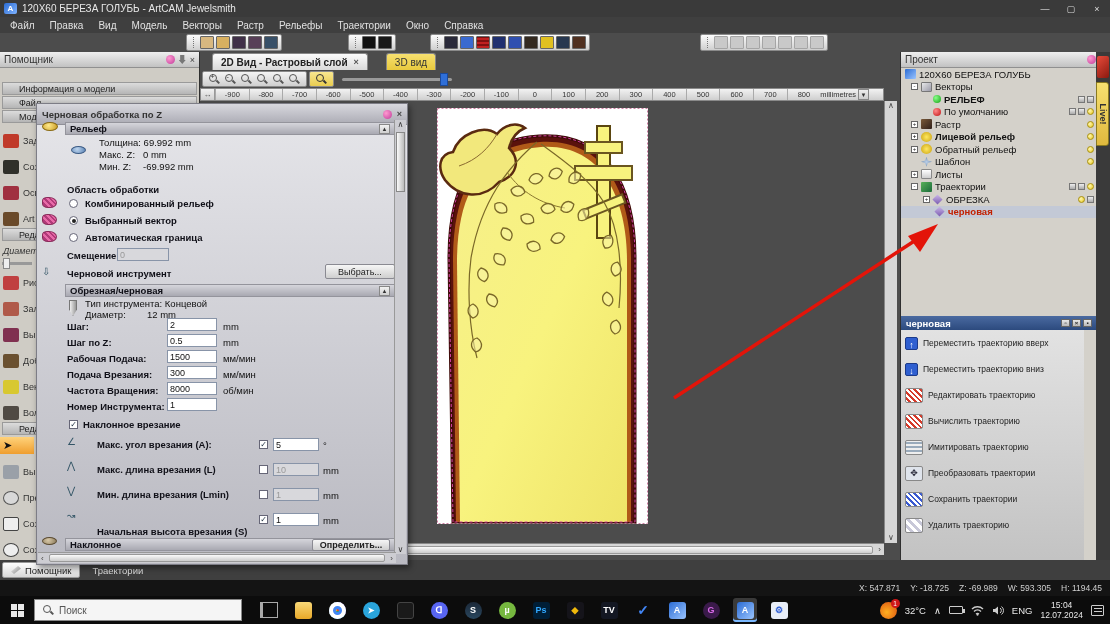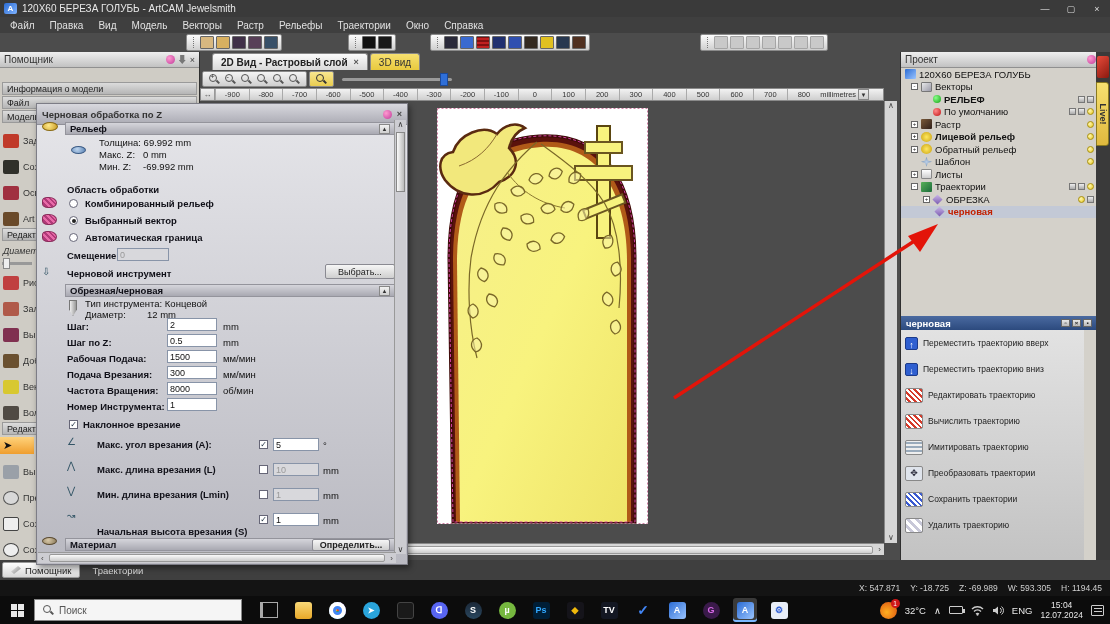--- a/index.html
+++ b/index.html
@@ -22,27 +22,27 @@
   .tb-ico{width:14px;height:13px;border:1px solid #666;border-radius:1px;}
   .tb-ico.dis{background:#c9c9c9;border-color:#a5a5a5;}
 
   
   #assistant{left:0;top:52px;width:200px;height:508px;background:#cfccc5;border-right:1px solid #2f2f2f;overflow:hidden;}
   .pane-head{height:16px;background:linear-gradient(#efefef,#c2c2c2);border-bottom:1px solid #909090;display:flex;align-items:center;font-size:10px;color:#333;padding:0 4px;}
   .pane-head .sp{margin-left:auto;display:flex;gap:4px;align-items:center;}
   .mini-flower{width:9px;height:9px;border-radius:50%;background:radial-gradient(circle at 35% 35%,#ff9ad0,#c03a9a);}
   .mini-pin{width:7px;height:9px;background:#777;clip-path:polygon(20% 0,80% 0,80% 55%,100% 55%,50% 100%,0 55%,20% 55%);}
   .mini-x{font-size:9px;color:#444;}
-  .sect-bar{height:13px;background:linear-gradient(#dcdcdc,#b5b5b5);border:1px solid #9a9a9a;font-size:9px;color:#222;display:flex;align-items:center;padding:0 4px;margin:1px 2px;}
+  .sect-bar{height:13px;background:linear-gradient(#dcdcdc,#b5b5b5);border:1px solid #9a9a9a;font-size:9px;color:#222;display:flex;align-items:center;padding:0 16px;margin:1px 2px;}
   .strip-row{display:flex;align-items:center;gap:4px;height:17px;padding-left:3px;font-size:9px;color:#333;white-space:nowrap;margin-top:9px;}
   .strip-ico{width:16px;height:14px;border-radius:2px;flex:0 0 auto;}
   .strip-row.sel{background:linear-gradient(#ffd27a,#ef9e2e);width:34px;}
 
   
-  #viewtabs{left:200px;top:52px;width:697px;height:18px;background:#4c4c4c;display:flex;align-items:flex-end;gap:2px;padding-left:12px;}
+  #viewtabs{left:200px;top:52px;width:697px;height:18px;background:#4c4c4c;display:flex;align-items:flex-end;gap:18px;padding-left:12px;}
   .vtab{height:17px;display:flex;align-items:center;gap:6px;padding:0 8px;font-size:10px;border:1px solid #888;border-bottom:none;border-radius:3px 3px 0 0;}
   .vtab.active{background:linear-gradient(#fbfbfb,#d9d9d9);font-weight:bold;color:#222;}
   .vtab.yellow{background:linear-gradient(#f6e070,#e8c93e);color:#333;}
   .tab-x{color:#555;font-size:9px;}
   #zoombar{left:200px;top:70px;width:697px;height:18px;background:#4c4c4c;display:flex;align-items:center;}
   .zchip{height:16px;background:linear-gradient(#f4f4f4,#cfcfcf);border:1px solid #8a8a8a;border-radius:2px;display:flex;align-items:center;gap:3px;padding:0 5px;margin-left:2px;}
   .zico{width:13px;height:13px;position:relative;}
   .zico .lens{position:absolute;left:1px;top:1px;width:8px;height:8px;border:1.5px solid #555;border-radius:50%;}
   .zico .tail{position:absolute;left:8px;top:8px;width:4px;height:1.5px;background:#555;transform:rotate(45deg);}
   .zico .pm{position:absolute;left:2.5px;top:0.5px;font-size:7px;color:#333;}
@@ -546,21 +546,21 @@
     <div class="chk" style="left:222px;top:386px;"></div>
     <input class="inp" style="left: 236px; top: 384px; width: 46px;" disabled="" value="1">
     <div class="lbl" style="left:286px;top:386px;">mm</div>
     <div class="dico" style="top:406px;left:30px;"><span class="ramp-glyph">↝</span></div>
     <div class="blbl" style="left:60px;top:422px;">Начальная высота врезания (S)</div>
     <div class="chk" style="left:222px;top:411px;"><span>✓</span></div>
     <input class="inp" style="left: 236px; top: 409px; width: 46px;" value="1">
     <div class="lbl" style="left:286px;top:411px;">mm</div>
 
     <div class="dlg-hdr" style="top:434px;background:linear-gradient(#d5d5db,#a9a9b2);">
-      <span>Материал</span>
+      <span>Наклонное</span>
       <div class="btn" style="position:static;margin-left:auto;width:78px;height:12px;">
           <span>Определить...</span>
         </div>
     </div>
     <div class="dico" style="top:433px;">
         <div class="blue-ellipse" style="background:radial-gradient(circle at 40% 35%,#d8c8a8,#8a7a5a);border-color:#5a4a30"></div>
       </div>
 
     <div id="dlg-vscroll">
       <div style="text-align:center;font-size:8px;color:#333;">∧</div>

